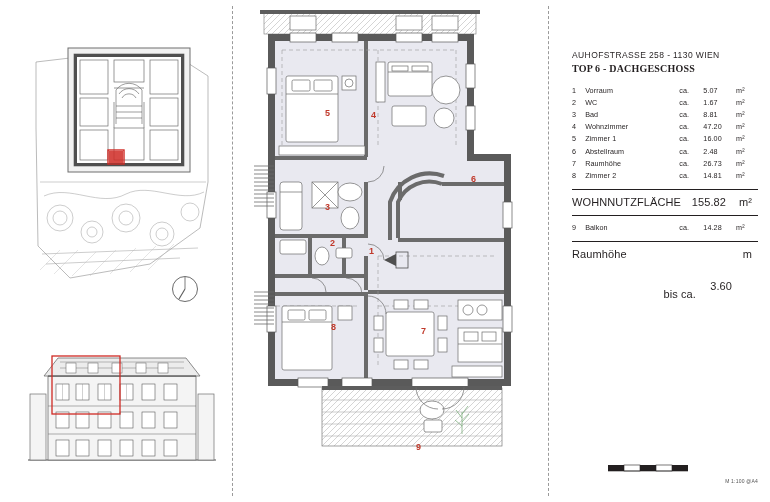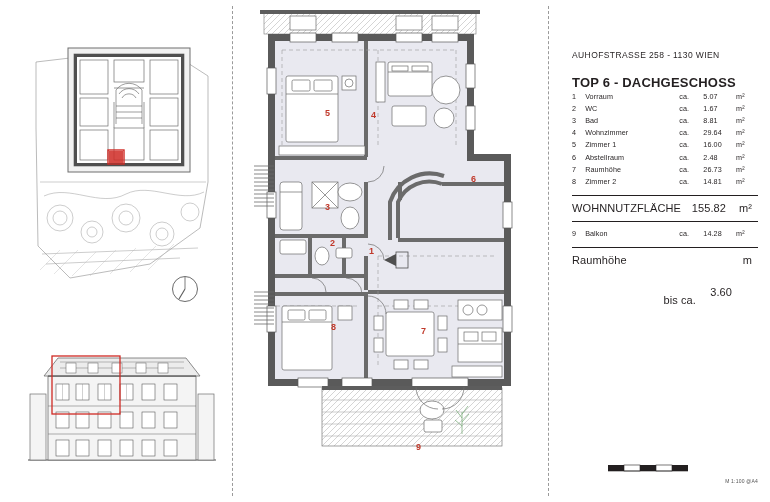--- a/index.html
+++ b/index.html
@@ -24,24 +24,26 @@
   
   .panel{position:absolute;}
   svg{display:block;}
 
   
   #info{
     left:572px;top:50px;width:186px;
   }
   #info .addr{
     font-size:8.5px;letter-spacing:.4px;color:#231f20;
-    margin-bottom:15px;white-space:nowrap;
+    margin-bottom:3px;white-space:nowrap;
   }
   #info .top-title{
-    font-size:13px;font-weight:bold;letter-spacing:.2px;
+    font-size:10px;font-weight:bold;letter-spacing:.2px;
+    margin-bottom:10px;
+    font-family:Liberation Serif, serif;
   }
   table.rooms{
     border-collapse:collapse;width:186px;font-size:7.2px;
     letter-spacing:.1px;
   }
   table.rooms td{
     padding:1.6px 0;vertical-align:top;color:#231f20;
   }
   td.num{width:12px;}
   td.nm{width:86px;}
@@ -479,21 +481,21 @@
           <td class="num">3</td>
           <td class="nm">Bad</td>
           <td class="ca">ca.</td>
           <td class="val">8.81</td>
           <td class="unit">m²</td>
         </tr>
         <tr>
           <td class="num">4</td>
           <td class="nm">Wohnzimmer</td>
           <td class="ca">ca.</td>
-          <td class="val">29.64</td>
+          <td class="val">47.20</td>
           <td class="unit">m²</td>
         </tr>
         <tr>
           <td class="num">5</td>
           <td class="nm">Zimmer 1</td>
           <td class="ca">ca.</td>
           <td class="val">16.00</td>
           <td class="unit">m²</td>
         </tr>
         <tr>

